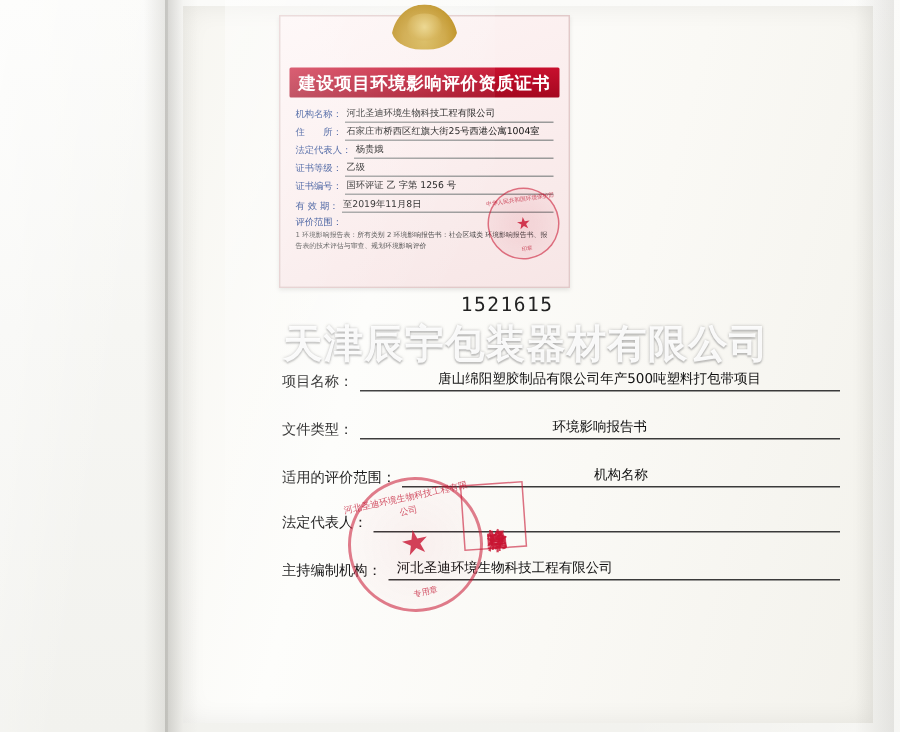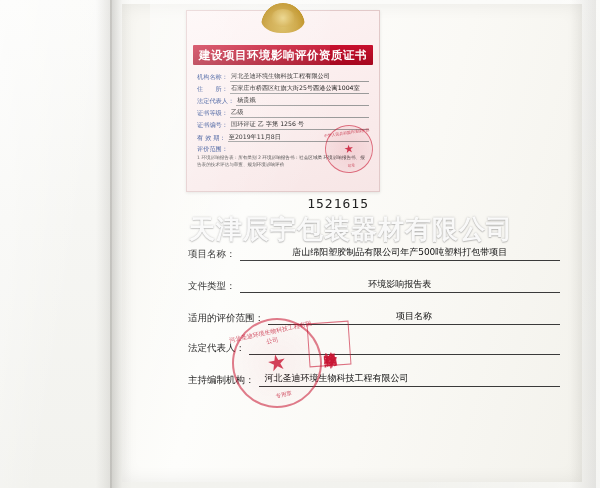--- a/index.html
+++ b/index.html
@@ -210,25 +210,25 @@
 
   <div class="watermark">天津辰宇包装器材有限公司</div>
 
   <div class="form">
     <div class="frow">
       <span class="flabel">项目名称：</span>
       <span class="fvalue">唐山绵阳塑胶制品有限公司年产500吨塑料打包带项目</span>
     </div>
     <div class="frow">
       <span class="flabel">文件类型：</span>
-      <span class="fvalue">环境影响报告表</span>
+      <span class="fvalue">环境影响报告书</span>
     </div>
     <div class="frow">
       <span class="flabel">适用的评价范围：</span>
-      <span class="fvalue">项目名称</span>
+      <span class="fvalue">机构名称</span>
     </div>
     <div class="frow">
       <span class="flabel">法定代表人：</span>
       <span class="fvalue"></span>
     </div>
     <div class="frow">
       <span class="flabel">主持编制机构：</span>
       <span class="fvalue left">河北圣迪环境生物科技工程有限公司</span>
     </div>
   </div>

